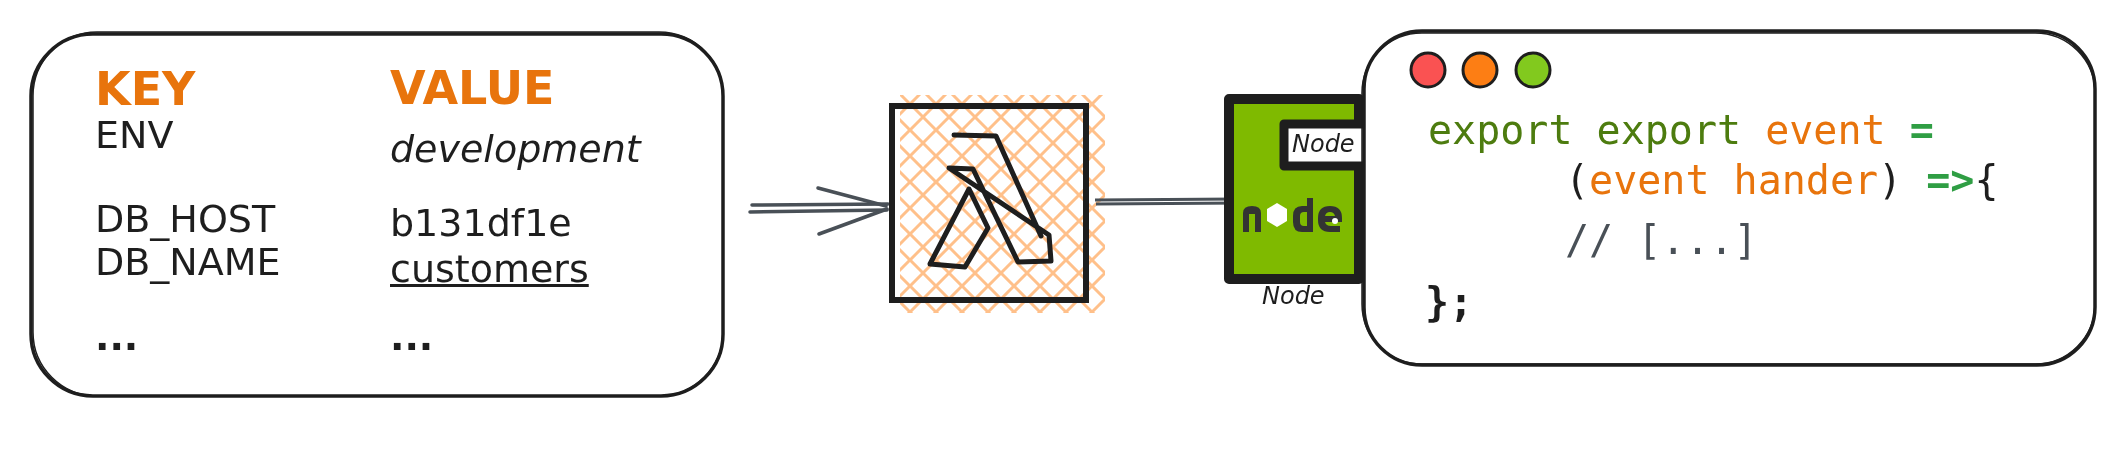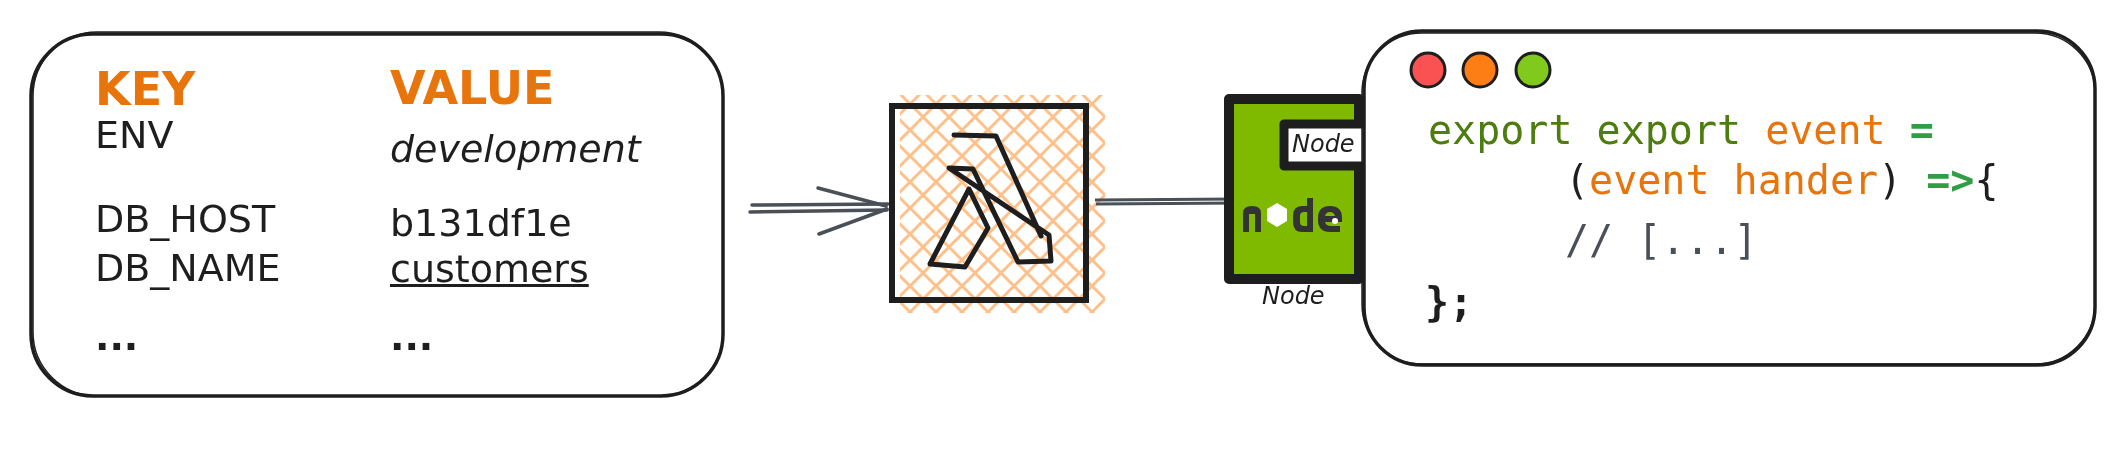--- a/index.html
+++ b/index.html
@@ -79,21 +79,21 @@
 
 <div class="abs kv-text kv-head" style="left:95px; top:66px;">KEY</div>
 <div class="abs kv-text kv-head" style="left:390px; top:65px;">VALUE</div>
 
 <div class="abs kv-text" style="left:95px; top:116px;">ENV</div>
 <div class="abs kv-text" style="left:390px; top:130px;font-style:italic;">development</div>
 
 <div class="abs kv-text" style="left:95px; top:192px;margin-top:8px;">DB_HOST</div>
 <div class="abs kv-text" style="left:390px; top:204px;">b131df1e</div>
 
-<div class="abs kv-text" style="left:95px; top:249px;">DB_NAME</div>
+<div class="abs kv-text" style="left:95px; top:243px;">DB_NAME</div>
 <div class="abs kv-text" style="left:390px; top:250px;text-decoration:underline;">customers</div>
 
 <div class="abs kv-text" style="left:95px; top:318px; font-weight:bold;">...</div>
 <div class="abs kv-text" style="left:390px; top:318px; font-weight:bold;">...</div>
 
 <div class="abs node-badge" style="left:1292px; top:130px;">Node</div>
 <div class="abs caption" style="left:1262px; top:282px;">Node</div>
 
 <div class="abs code" style="left:1428px; top:110px;"><span class="c-kw">export</span> <span class="c-kw">export</span> <span class="c-id">event</span> <span class="c-op">=</span></div>
 

